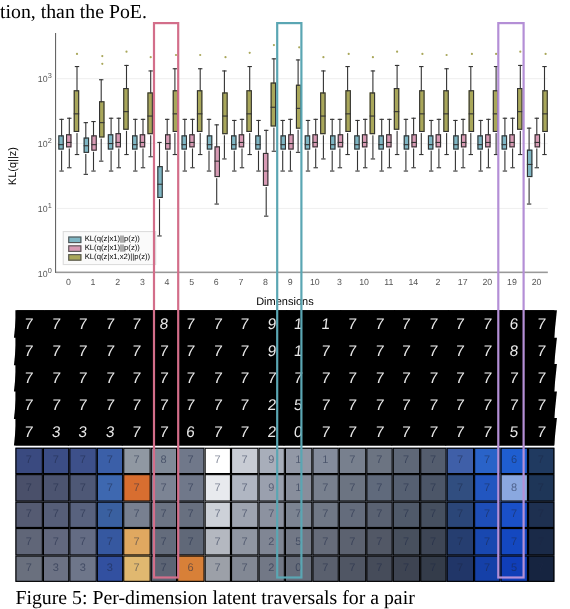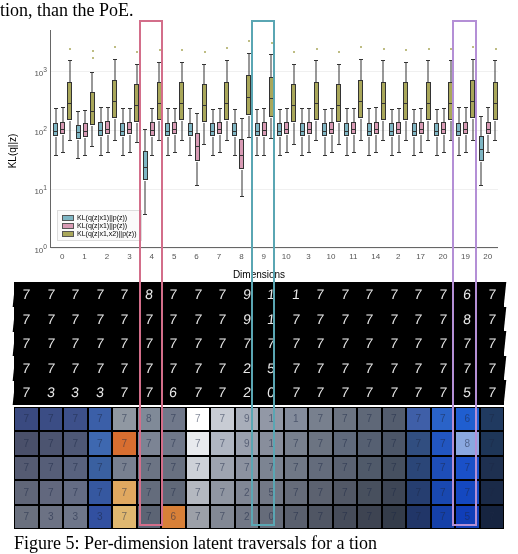--- a/index.html
+++ b/index.html
@@ -880,13 +880,13 @@
       <div class="cell" style="background: rgb(22, 36, 64); color: rgba(30, 40, 70, 0.55); filter: blur(0.6px);">7</div>
     </div>
 
   <div id="hl-layer">
       <div class="hl" style="left: 124.6px; width: 24.4px; border-color: rgb(211, 110, 138);"></div>
       <div class="hl" style="left: 236.6px; width: 24.4px; border-color: rgb(90, 166, 179);"></div>
       <div class="hl" style="left: 438.2px; width: 24.4px; border-color: rgb(180, 143, 214);"></div>
     </div>
 </div>
 
-<div class="caption">Figure 5: Per-dimension latent traversals for a tion</div>
+<div class="caption">Figure 5: Per-dimension latent traversals for a pair</div>
 
 </body></html>

